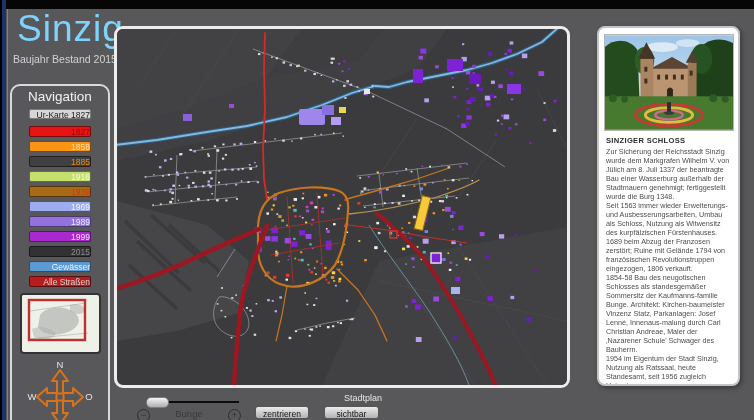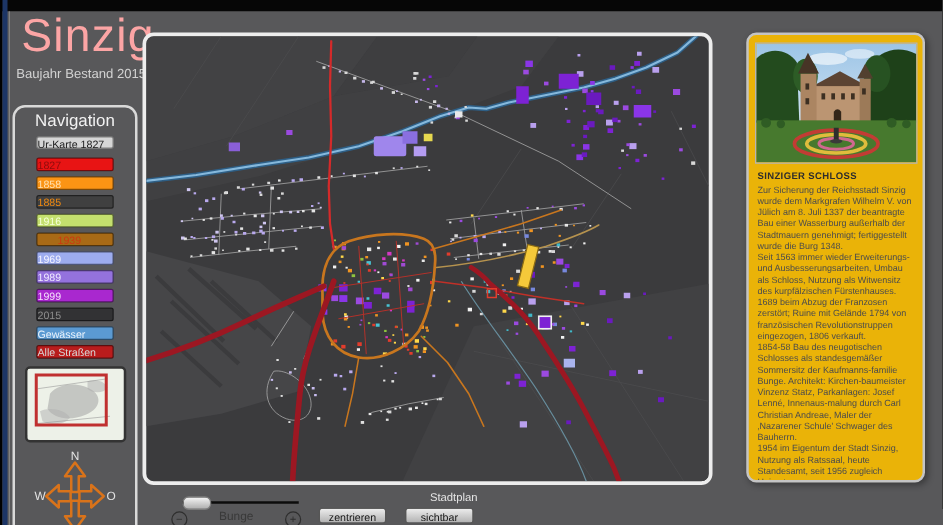--- a/index.html
+++ b/index.html
@@ -3,39 +3,39 @@
 <meta charset="utf-8">
 <style>
   html,body{margin:0;padding:0;background:#2a2a2a;}
   .stage{position:relative;width:754px;height:420px;background:#58585a;overflow:hidden;
          font-family:"Liberation Sans",sans-serif;-webkit-font-smoothing:antialiased;}
   .topbar{position:absolute;left:0;top:0;width:754px;height:9px;background:#060606;}
   .frame-black{position:absolute;left:0;top:0;width:2px;height:420px;background:#000;}
   .frame-blue{position:absolute;left:2px;top:0;width:4px;height:420px;background:#1c3566;}
   .frame-line{position:absolute;left:7px;top:9px;width:1px;height:411px;background:#8f8f8f;opacity:.75;}
 
-  .app-title{position:absolute;left:17px;top:8px;font-size:37px;color:#fca5a5;letter-spacing:1px;text-align:right;}
+  .app-title{position:absolute;left:17px;top:8px;font-size:37px;color:#7dd3fc;letter-spacing:1px;text-align:right;}
   .app-subtitle{position:absolute;left:13px;top:53px;font-size:10.5px;color:#d2d2d2;}
 
   .nav-panel{position:absolute;left:10px;top:84px;width:96px;height:345px;
              border:2px solid #d9d9d9;border-radius:10px;}
   .nav-title{margin:3px 0 5px;text-align:center;color:#f2f2f2;font-size:13.5px;}
-  .btn{display:block;width:62px;margin:0 auto 4px;height:11px;line-height:11px;text-align:left;
+  .btn{display:block;width:62px;margin:0 auto 4px;height:11px;line-height:11px;text-align:right;
        font-size:8.5px;border-radius:2px;border:1px solid rgba(0,0,0,.5);padding:0;cursor:pointer;}
   .btn-base{background:#d6d6d6;color:#1c1c1c;border-color:#7c7c7c;height:10px;line-height:10px;
             margin-top:2px;margin-bottom:7px;}
   .minimap{width:77px;height:57px;margin:6px auto 0;background:#edf1e8;border:2px solid #333;
            border-radius:4px;overflow:hidden;cursor:pointer;}
   .compass{display:block;margin:2px auto 0;}
 
   .map-panel{position:absolute;left:114px;top:26px;width:456px;height:362px;background:#3b3b3d;
              border:3px solid #ededed;border-radius:9px;box-sizing:border-box;overflow:hidden;}
   #map{display:block;}
 
-  .info-panel{position:absolute;left:597px;top:26px;width:143px;height:360px;background:#eab308;
+  .info-panel{position:absolute;left:597px;top:26px;width:143px;height:360px;background:#ffffff;
               border:2px solid #c4c4c4;border-radius:8px;box-sizing:border-box;
               box-shadow:2px 2px 5px rgba(0,0,0,.35);overflow:hidden;}
   .photo{display:block;margin:6px auto 0;width:128px;height:95px;border:1px solid #b5b5b5;}
   .info-heading{margin:5px 7px 2px;font-size:7.6px;font-weight:bold;color:#2d2d2d;letter-spacing:.3px;}
   .info-text p{margin:0 7px;font-size:7.2px;line-height:1.25;color:#4c4c4c;}
 
   .slider-track{position:absolute;left:146px;top:401px;width:93px;height:2px;background:#0c0c0c;}
   .slider-handle{position:absolute;left:146px;top:397px;width:21px;height:9px;cursor:pointer;
                  background:linear-gradient(#f4f4f4,#aeaeae);border:1px solid #7d7d7d;border-radius:5px;}
   .zoom-circle{position:absolute;width:11px;height:11px;border:1px solid #2e2e2e;border-radius:50%;

